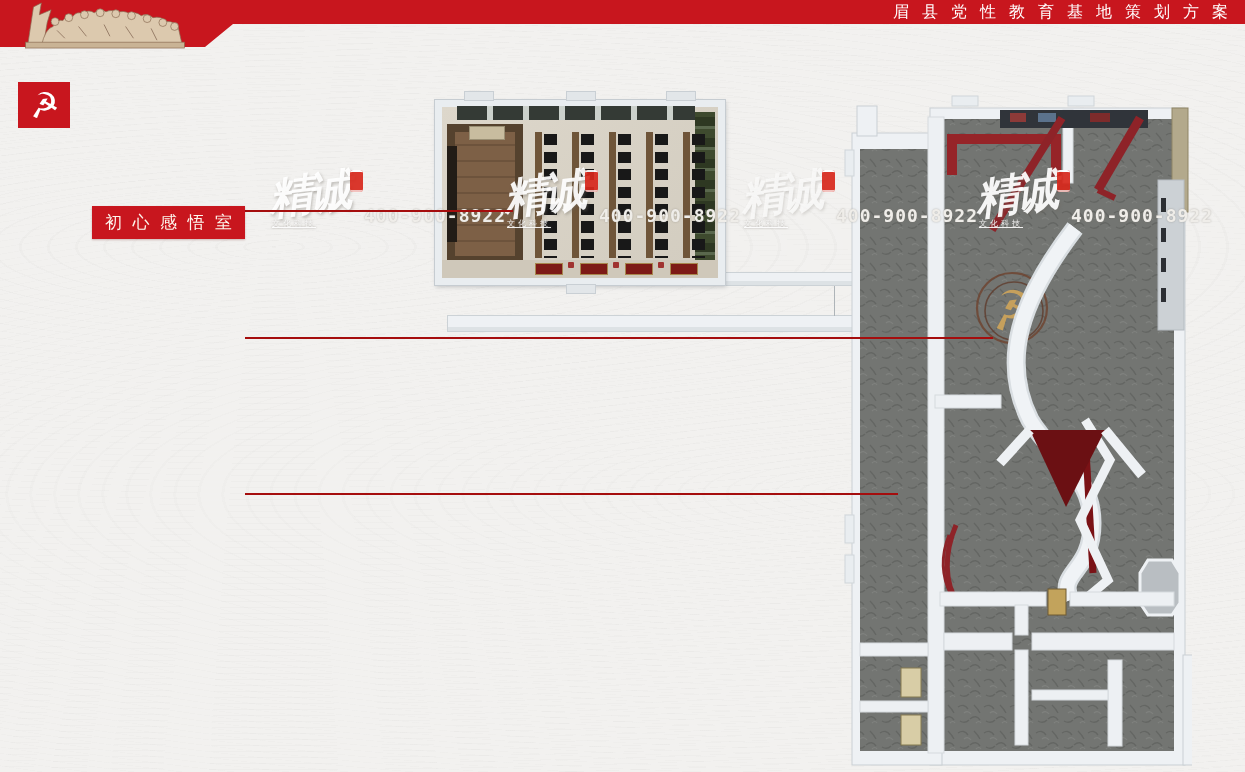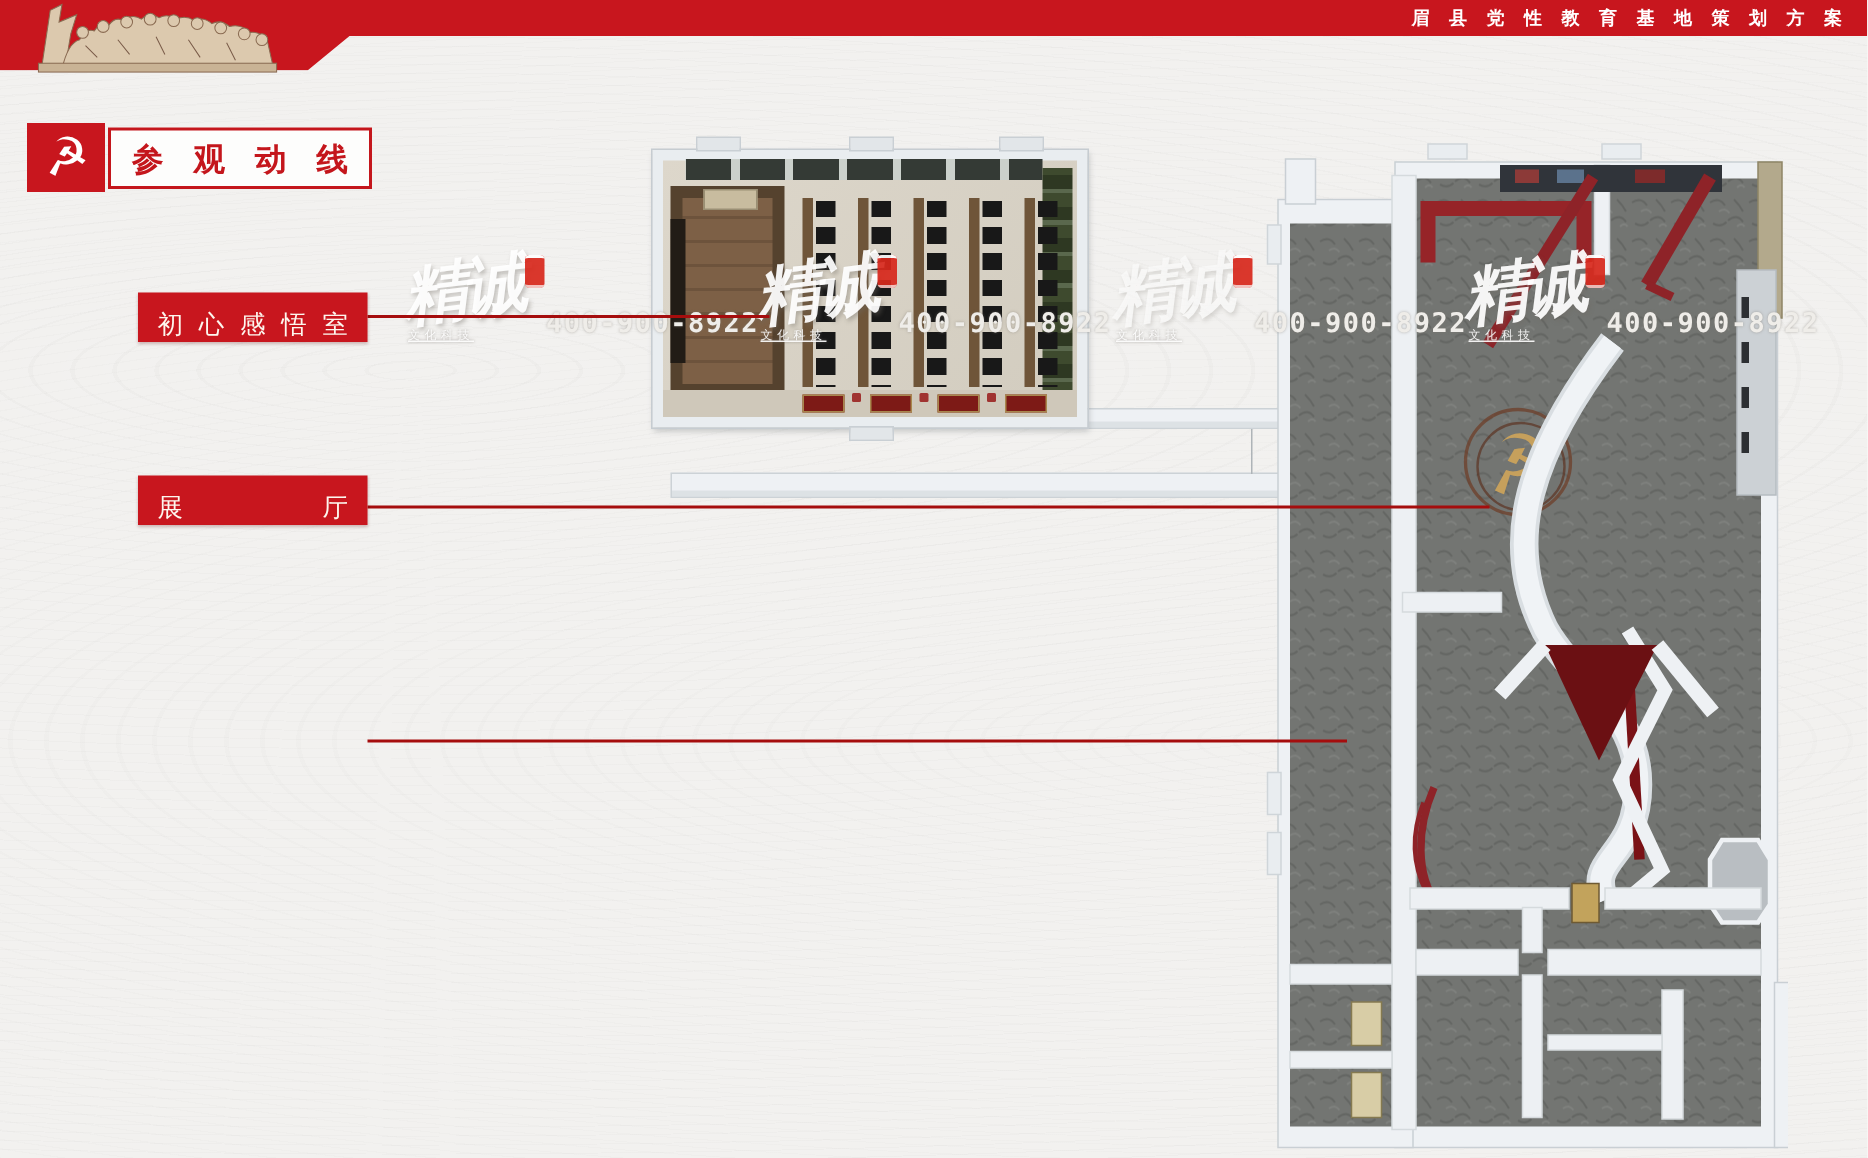--- a/index.html
+++ b/index.html
@@ -12,21 +12,21 @@
       repeating-radial-gradient(ellipse 160px 34px at 72% 64%, rgba(0,0,0,.013) 0 3px, transparent 3px 24px);
   }
   
   .banner{
     position:absolute;left:0;top:0;width:1245px;height:47px;background:#c8161e;
     clip-path:polygon(0 0,1245px 0,1245px 24px,233px 24px,205px 47px,0 47px);
     z-index:60;
   }
   .banner-title{
     position:absolute;top:0;right:4px;height:24px;line-height:24px;
-    color:#fff;font-size:12px;font-weight:bold;letter-spacing:13px;white-space:nowrap;
+    color:#fff;font-size:16px;font-weight:normal;letter-spacing:13px;white-space:nowrap;
   }
   .monument{position:absolute;left:16px;top:1px;width:180px;height:49px;z-index:61;}
   
   .emblem-square{
     position:absolute;left:18px;top:82px;width:52px;height:46px;background:#c8161e;z-index:55;
     display:flex;align-items:center;justify-content:center;
   }
   .emblem-square span{color:#fff;font-size:34px;line-height:1;transform:rotate(-8deg);}
   .section-box{
     position:absolute;left:72px;top:85px;width:176px;height:41px;background:#fdfdfc;
@@ -34,21 +34,21 @@
     display:flex;align-items:center;
   }
   .section-box span{
     display:block;width:100%;padding:0 14px;color:#c4161c;font-weight:bold;font-size:21px;
     font-family:"Liberation Serif","DejaVu Serif",serif;
     text-align:justify;text-align-last:justify;
   }
   
   .callout{
     position:absolute;left:92px;width:153px;height:33px;background:#c8161e;z-index:55;
-    display:flex;align-items:flex-end;box-shadow:0 1px 2px rgba(90,0,0,.25);
+    display:flex;align-items:center;box-shadow:0 1px 2px rgba(90,0,0,.25);margin-top:11px;
   }
   .callout span{
     display:block;width:100%;padding:0 13px;color:#fdf6ee;font-size:17px;
     font-family:"Liberation Serif","DejaVu Serif",serif;
     text-align:justify;text-align-last:justify;
   }
   .leadline{position:absolute;height:2px;background:#a50d0d;z-index:50;}
   
   .wm{position:absolute;top:172px;width:240px;height:64px;z-index:40;pointer-events:none;}
   .wm .brand{
@@ -118,29 +118,23 @@
         <circle cx="148" cy="22" r="4"></circle>
         <circle cx="160" cy="26" r="4"></circle>
       <path d="M40,30 L48,38 M62,26 L70,36 M88,24 L94,36 M110,26 L118,38 M136,28 L142,40" stroke="#7a5c49" fill="none"></path>
     </g>
     <rect x="8" y="42" width="162" height="6" fill="#c9b395" stroke="#8a6b52" stroke-width="0.7"></rect>
   </svg>
 
   <div class="emblem-square">
     <span>☭</span>
   </div>
-  <div class="section-box">
-    <span>参观动线</span>
-  </div>
 
   <div class="callout" style="top:195px;">
     <span>初心感悟室</span>
-  </div>
-  <div class="callout" style="top:317px;">
-    <span>展厅</span>
   </div>
   <div class="leadline" style="left:245px;top:210px;width:268px;"></div>
   <div class="leadline" style="left:245px;top:337px;width:748px;"></div>
   <div class="leadline" style="left:245px;top:493px;width:653px;"></div>
 
   <div class="classroom">
     <div class="cr-floor"></div>
     <div class="cr-windows"></div>
     <div class="cr-shelf"></div>
     <div class="cr-stage"></div>

